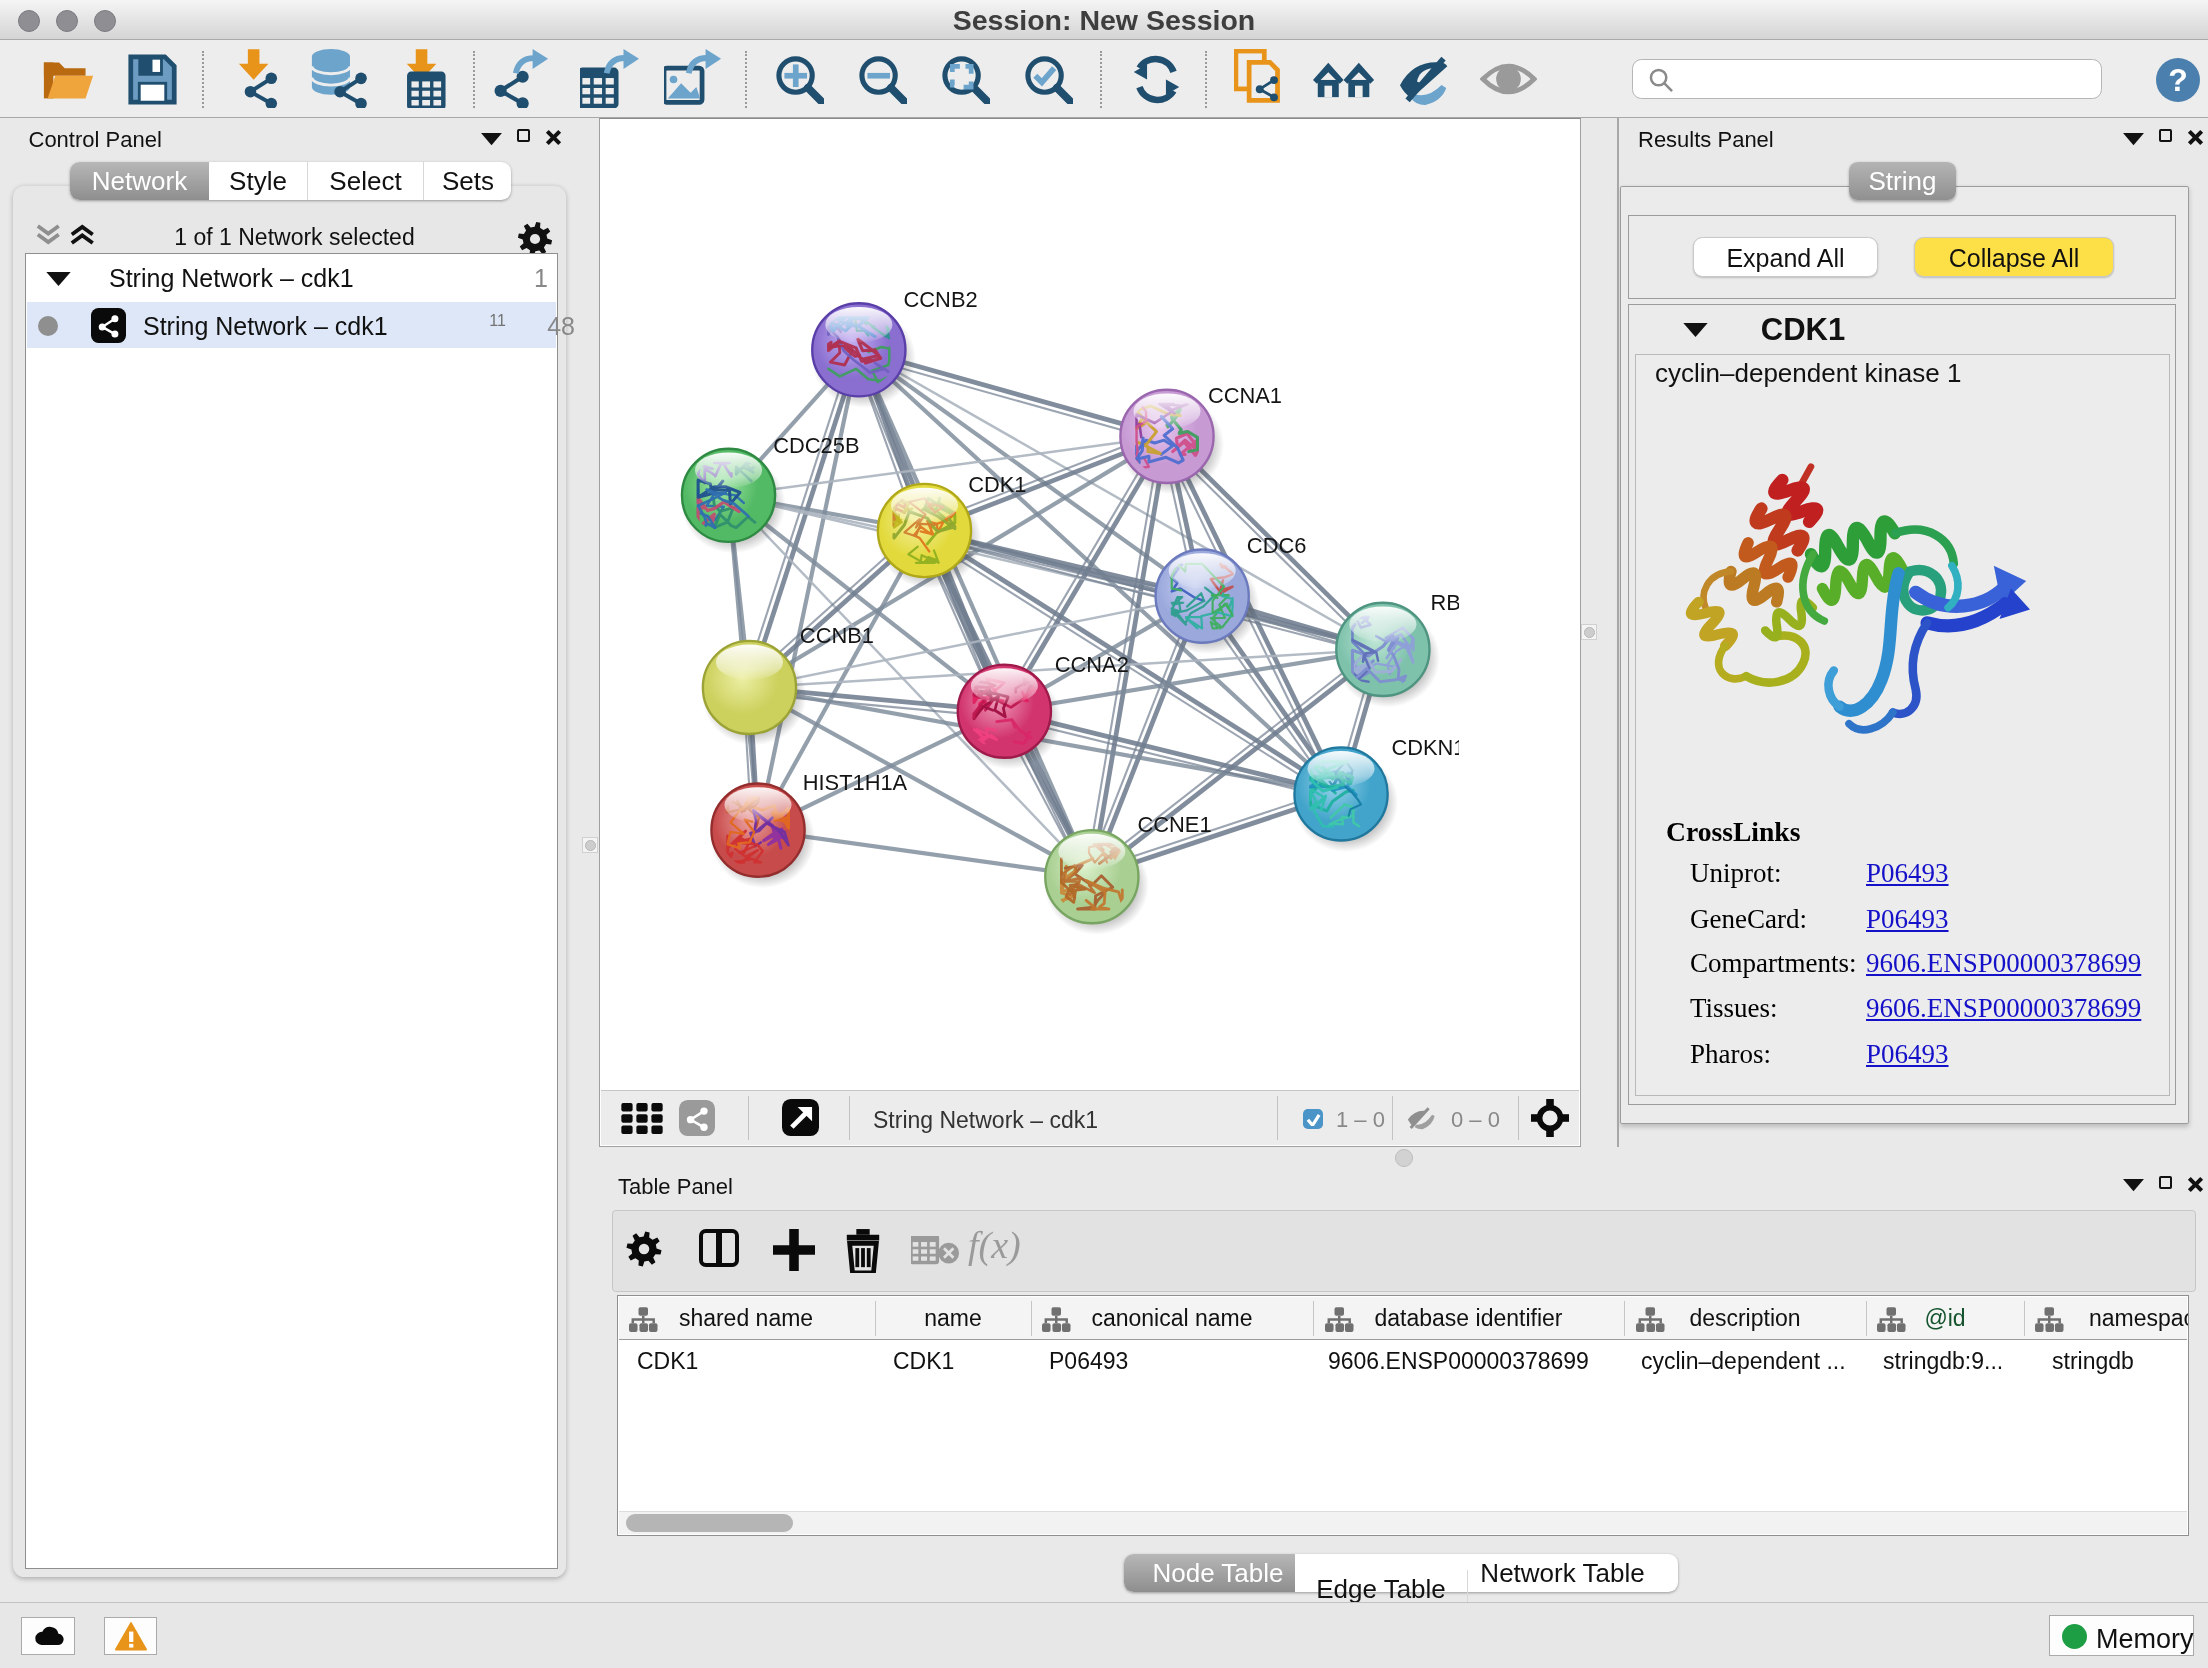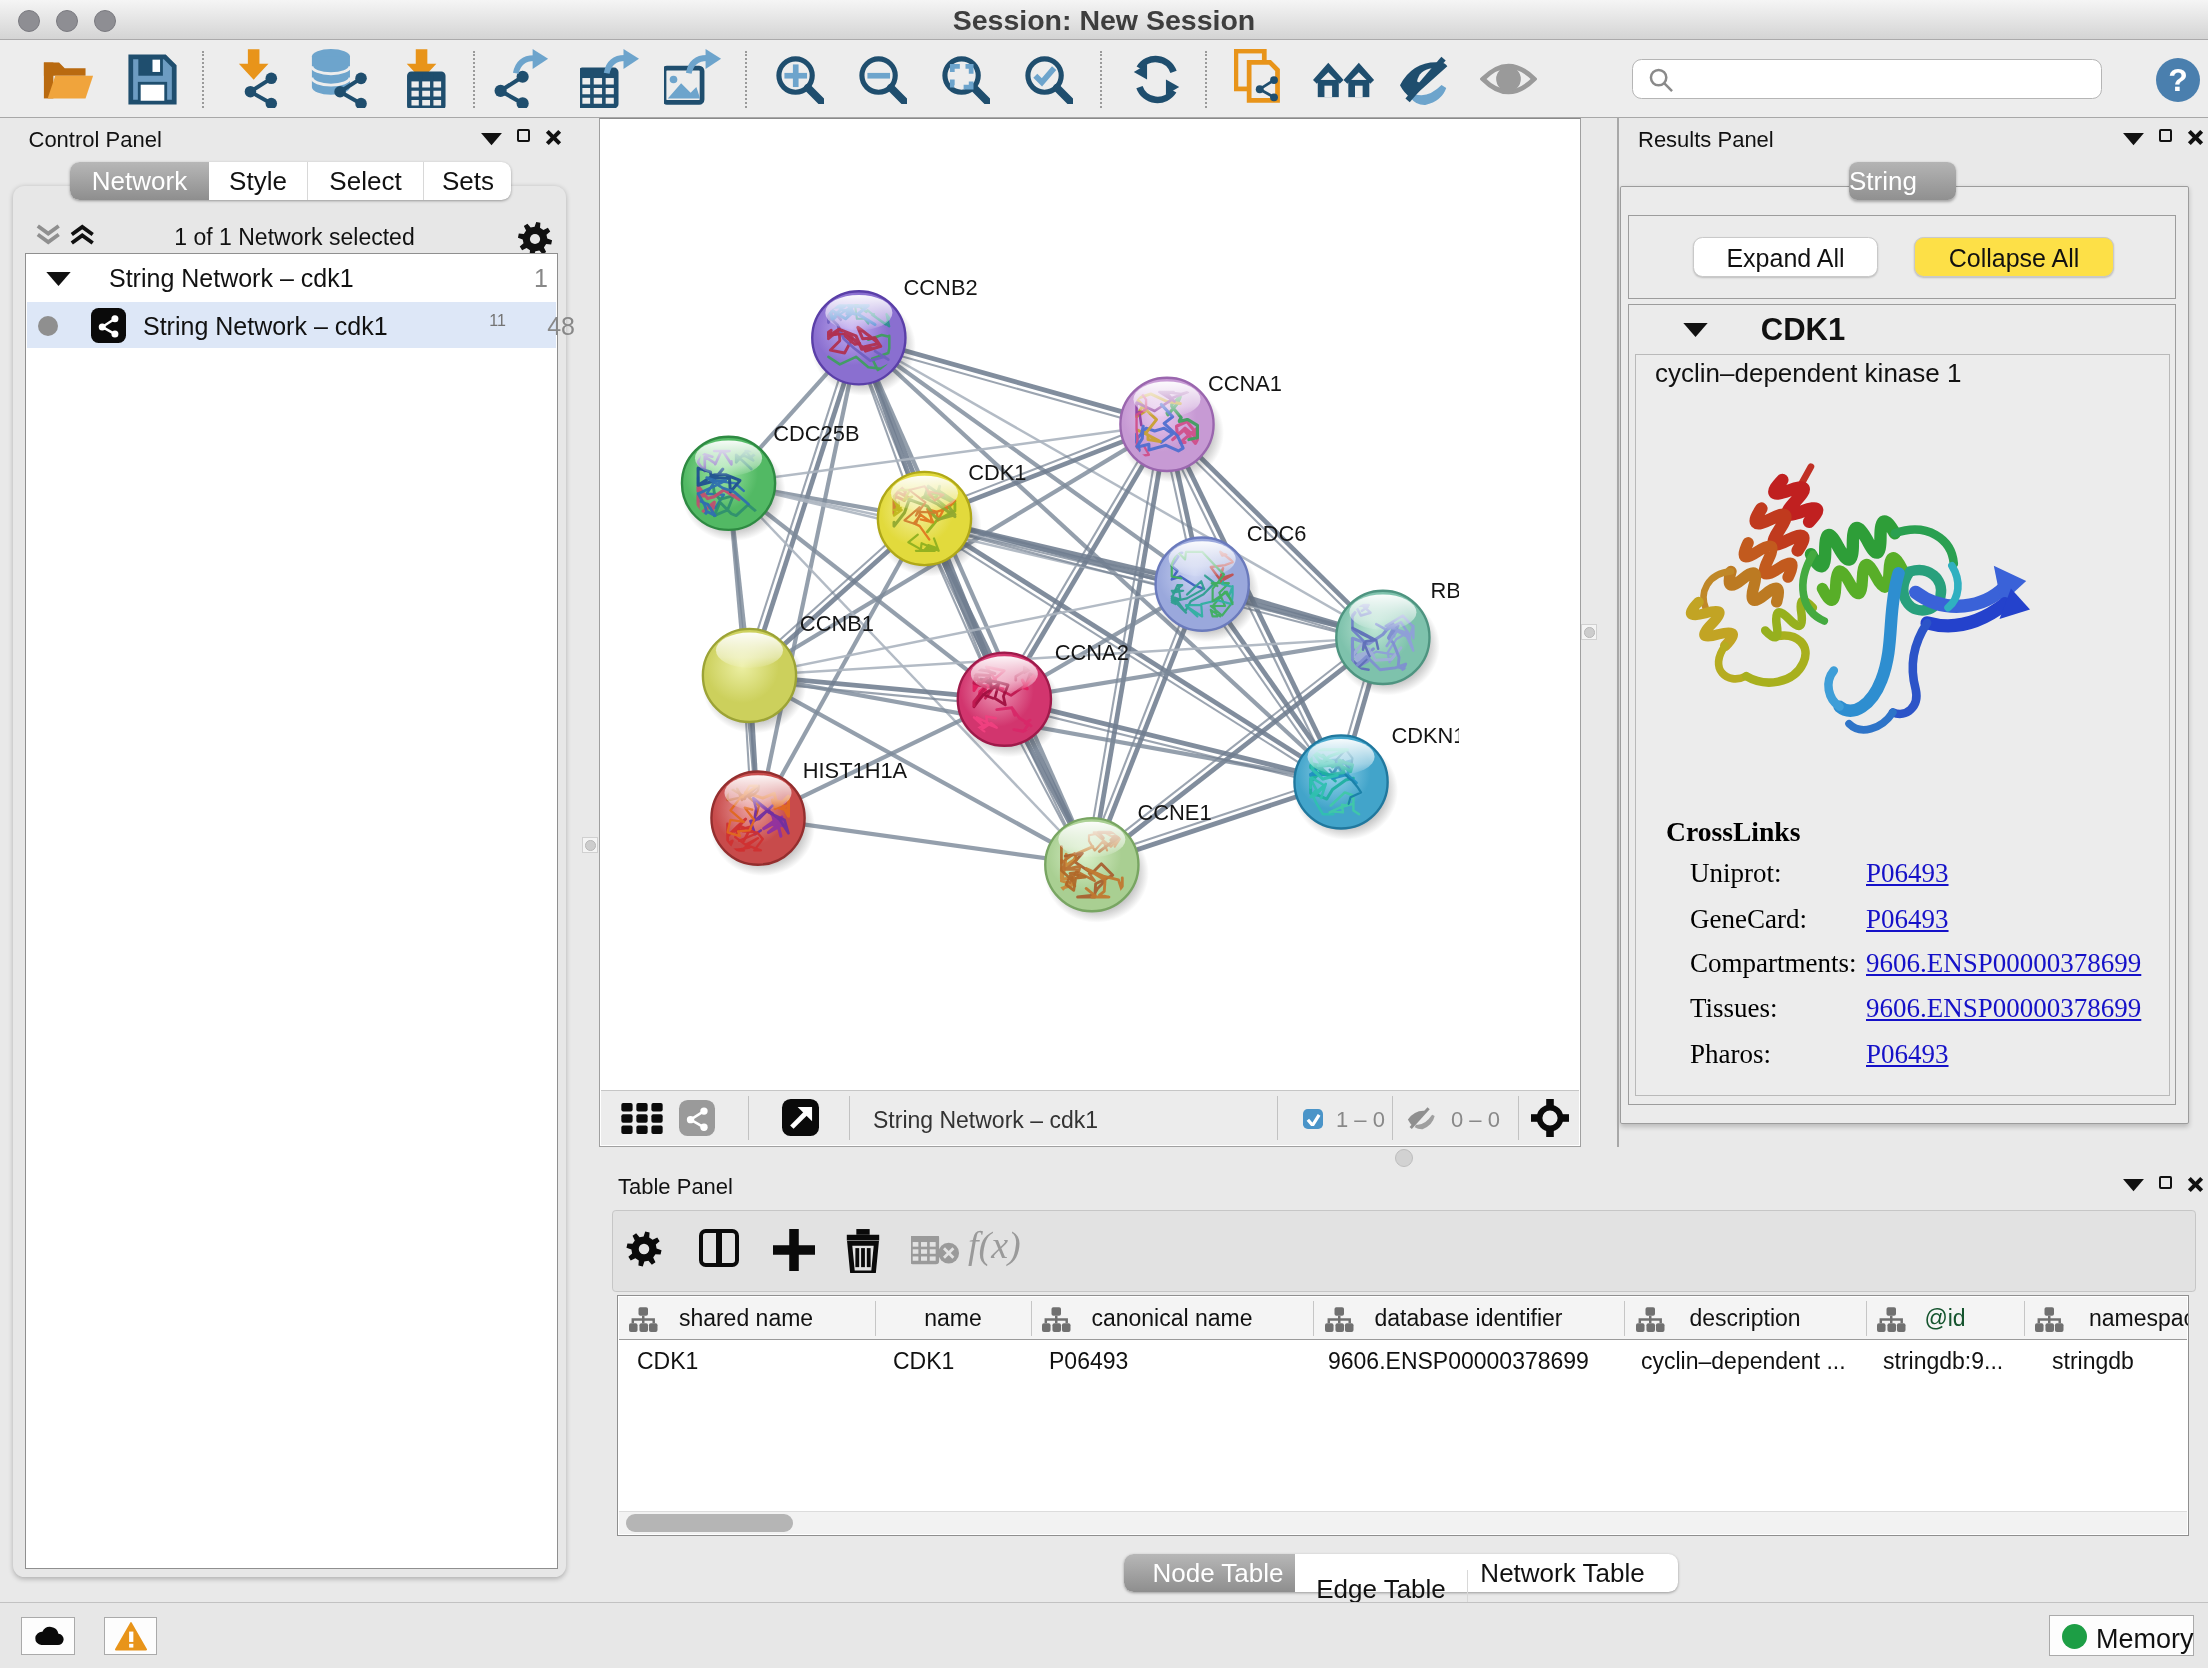--- a/index.html
+++ b/index.html
@@ -226,21 +226,21 @@
       <line x1="4.6000000000000005" y1="12.65" x2="17.94" y2="20.24"></line>
       <circle cx="4.6000000000000005" cy="12.65" r="3.68" fill="#fff" stroke="none"></circle>
       <circle cx="17.94" cy="4.14" r="3.68" fill="#fff" stroke="none"></circle>
       <circle cx="17.94" cy="20.24" r="3.68" fill="#fff" stroke="none"></circle>
     </g>
   </svg>
 <div style="position:absolute;left:143px;top:312px;font-size:25px;color:#111">String Network – cdk1</div>
 <div style="position:absolute;left:469px;top:312px;width:57px;text-align:center;font-size:16px;color:#737373">11</div>
 <div style="position:absolute;left:518px;top:312px;width:57px;text-align:right;font-size:25px;color:#888">48</div>
 <div style="position:absolute;left:599px;top:118px;width:982px;height:1029px;background:#fff;border:1.9px solid #a0a0a0;border-top-color:#8a8a8a"></div>
-<div style="position:absolute;left:599px;top:120px;width:860px;height:972px;overflow:hidden">
+<div style="position:absolute;left:599px;top:132px;width:860px;height:972px;overflow:hidden">
     <svg width="980" height="972" viewBox="0 0 1030 1022" style="position:absolute;left:0;top:0">
       <defs>
         <radialGradient id="g0" cx="0.42" cy="0.40" r="0.72">
           <stop offset="0" stop-color="#c3aef0"></stop>
           <stop offset="0.55" stop-color="#8a6fd0"></stop>
           <stop offset="0.86" stop-color="#8a6fd0"></stop>
           <stop offset="1" stop-color="#5a3fa8"></stop>
         </radialGradient>
         <clipPath id="c0">
           <circle cx="273" cy="229" r="41"></circle>
@@ -616,21 +616,21 @@
   </svg>
 <div style="position:absolute;left:1638px;top:127px;font-size:22px;color:#111">Results Panel</div>
 <svg style="position:absolute;left:2123px;top:133px" width="21" height="13.3" viewBox="0 0 22 14">
     <path d="M0,0 h22 l-11,13 z" fill="#111"></path>
   </svg>
 <div style="position:absolute;left:2159px;top:129px;width:13.3px;height:13.3px;border:2.9px solid #111;border-radius:1.9px"></div>
 <svg style="position:absolute;left:2186px;top:128px" width="19" height="19" viewBox="0 0 20 20">
     <path d="M2,5 L5,2 L10,7 L15,2 L18,5 L13,10 L18,15 L15,18 L10,13 L5,18 L2,15 L7,10 z" fill="#111"></path>
   </svg>
 <div style="position:absolute;left:1620px;top:186px;width:569px;height:938px;background:#ebebeb;border:1.9px solid #9c9c9c;border-radius:1.9px;box-shadow:0 2.9px 5.7px rgba(0,0,0,0.2)"></div>
-<div style="position:absolute;left:1849px;top:162px;width:107px;height:38px;line-height:38px;background:linear-gradient(#b4b4b4,#909090);color:#fff;font-size:26px;border-radius:8.6px;box-shadow:0 1.9px 2.9px rgba(0,0,0,0.3)">String</div>
+<div style="position:absolute;left:1849px;top:162px;width:107px;height:38px;line-height:38px;text-align:center;background:linear-gradient(#b4b4b4,#909090);color:#fff;font-size:26px;border-radius:8.6px;box-shadow:0 1.9px 2.9px rgba(0,0,0,0.3)">String</div>
 <div style="position:absolute;left:1628px;top:215px;width:548px;height:84px;border:1.9px solid #9c9c9c"></div>
 <div style="position:absolute;left:1693px;top:237px;width:185px;height:40px;line-height:40px;text-align:center;background:#fff;border:1px solid #c9c9c9;border-radius:9.5px;font-size:25px;color:#111;box-shadow:0 1px 1.9px rgba(0,0,0,0.2)">Expand All</div>
 <div style="position:absolute;left:1914px;top:237px;width:200px;height:40px;line-height:40px;text-align:center;background:#fde047;border:1px solid #c9c9c9;border-radius:9.5px;font-size:25px;color:#111;box-shadow:0 1px 1.9px rgba(0,0,0,0.2)">Collapse All</div>
 <div style="position:absolute;left:1628px;top:304px;width:548px;height:801px;border:1.9px solid #9c9c9c"></div>
 <svg style="position:absolute;left:1683px;top:323px" width="25" height="15" viewBox="0 0 26 16">
     <path d="M0,0 h26 l-13,15 z" fill="#111"></path>
   </svg>
 <div style="position:absolute;left:1702px;top:312px;width:202px;text-align:center;font-size:31px;font-weight:bold;color:#111">CDK1</div>
 <div style="position:absolute;left:1635px;top:354px;width:535px;height:742px;border:1px solid #b9b9b9;background:#ececec"></div>
 <div style="position:absolute;left:1655px;top:358px;font-size:26px;color:#111">cyclin–dependent kinase 1</div>

